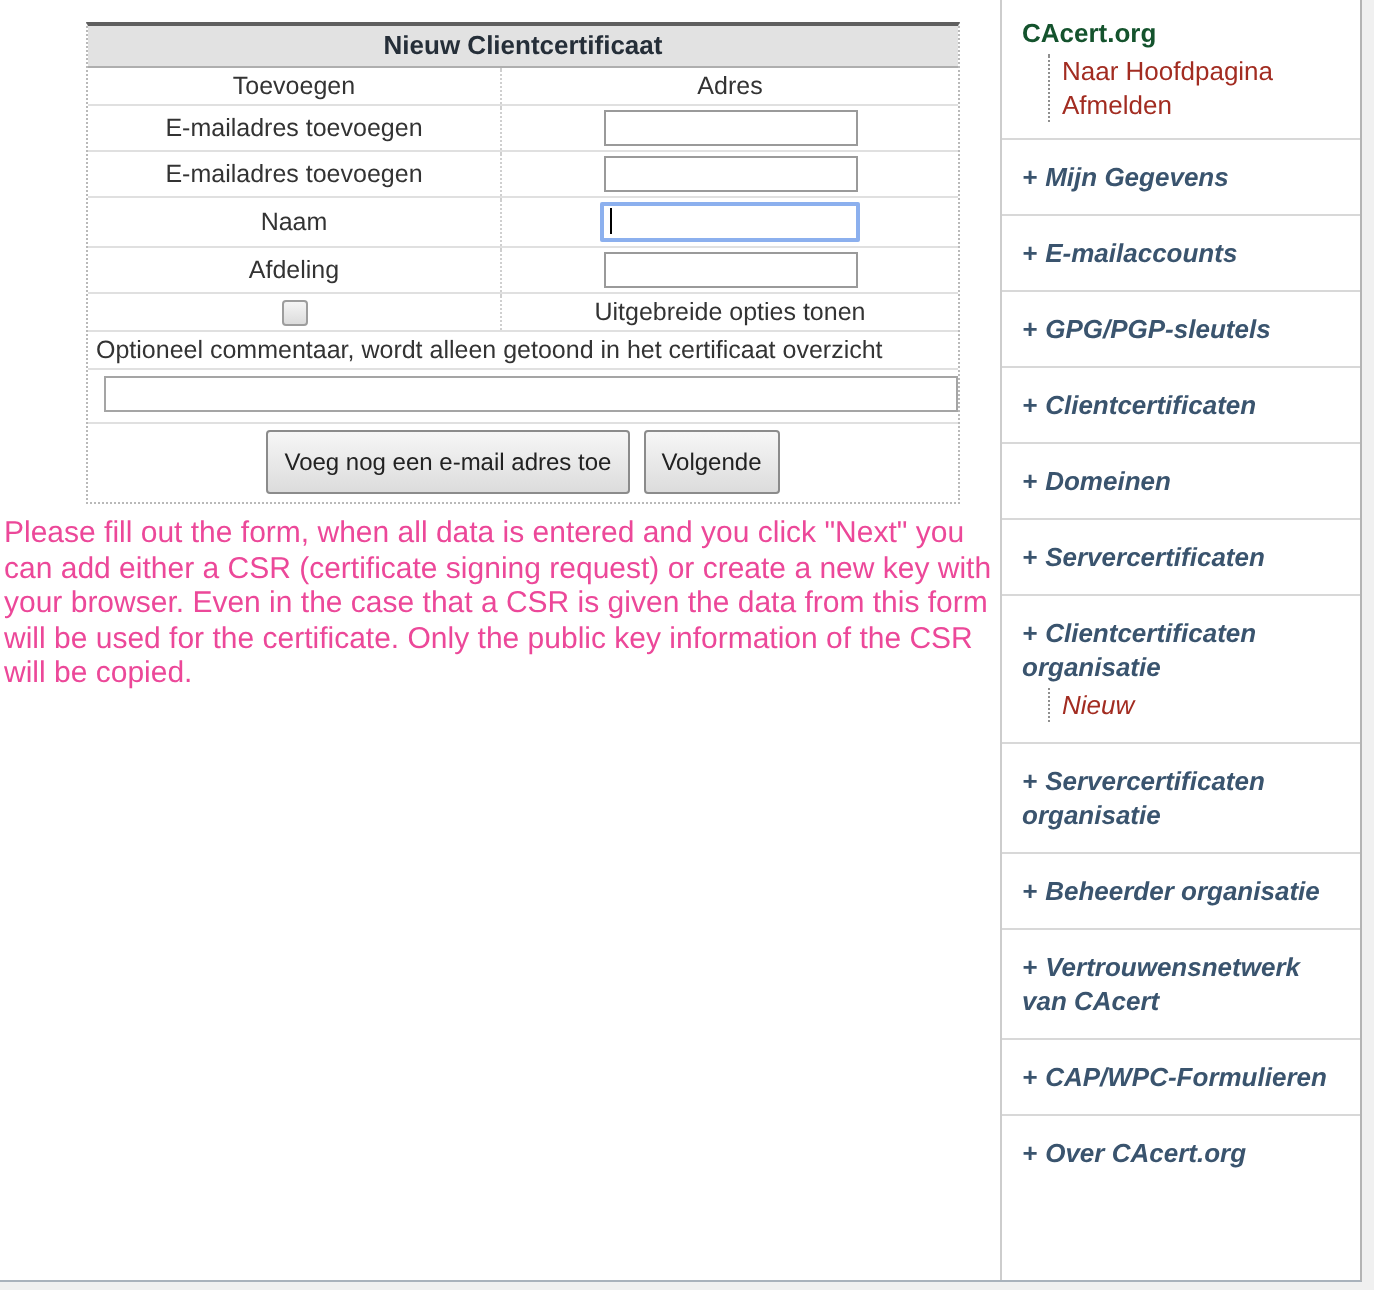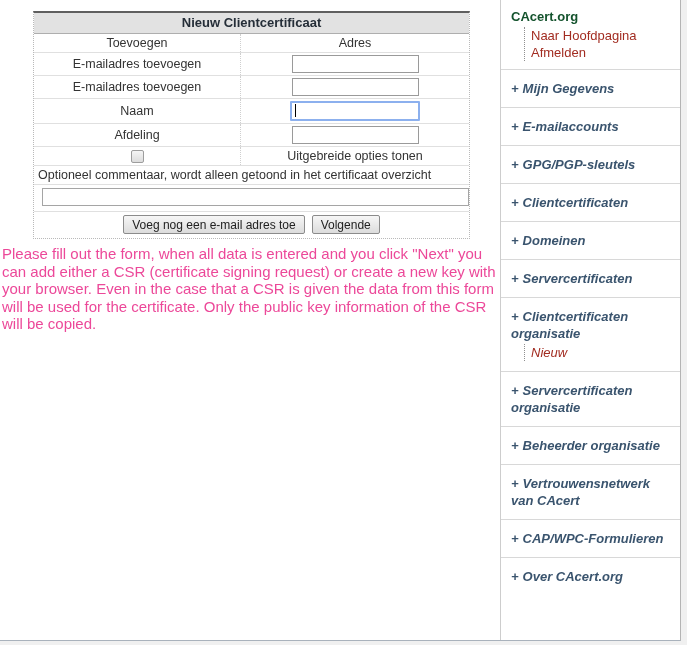--- a/index.html
+++ b/index.html
@@ -14,21 +14,21 @@
     width:681px; height:641px;
     background:#ffffff;
     border-right:1px solid #b4b4b4;
     border-bottom:1px solid #a9b2bc;
     display:flex;
   }
   
   .main { width:500px; }
   .cert-table {
     width:437px;
-    margin:11px 0 0 33px;
+    margin:11px 0 0 43px;
     border:1px dotted #b9b9b9;
     border-top:2px solid #5f5f5f;
   }
   .t-title {
     background:#e2e2e2;
     border-bottom:1px solid #aeaeae;
     font-weight:bold;
     font-size:13px;
     color:#252e38;
     text-align:center;
@@ -78,21 +78,21 @@
     font:12px "Liberation Sans", sans-serif;
     padding:0 2px;
   }
   .btn-cell { padding:3px 0 4px; gap:7px; }
   .btn {
     font:12px "Liberation Sans", sans-serif;
     color:#222;
     background:linear-gradient(#f6f6f6,#dcdcdc);
     border:1px solid #8b8b8b;
     border-radius:2px;
-    height:19px;
+    height:32px;
     padding:0 8px;
     cursor:pointer;
   }
   .description {
     width:498px;
     margin:6px 0 0 2px;
     font-size:15px;
     line-height:17.5px;
     color:#ec4899;
   }

